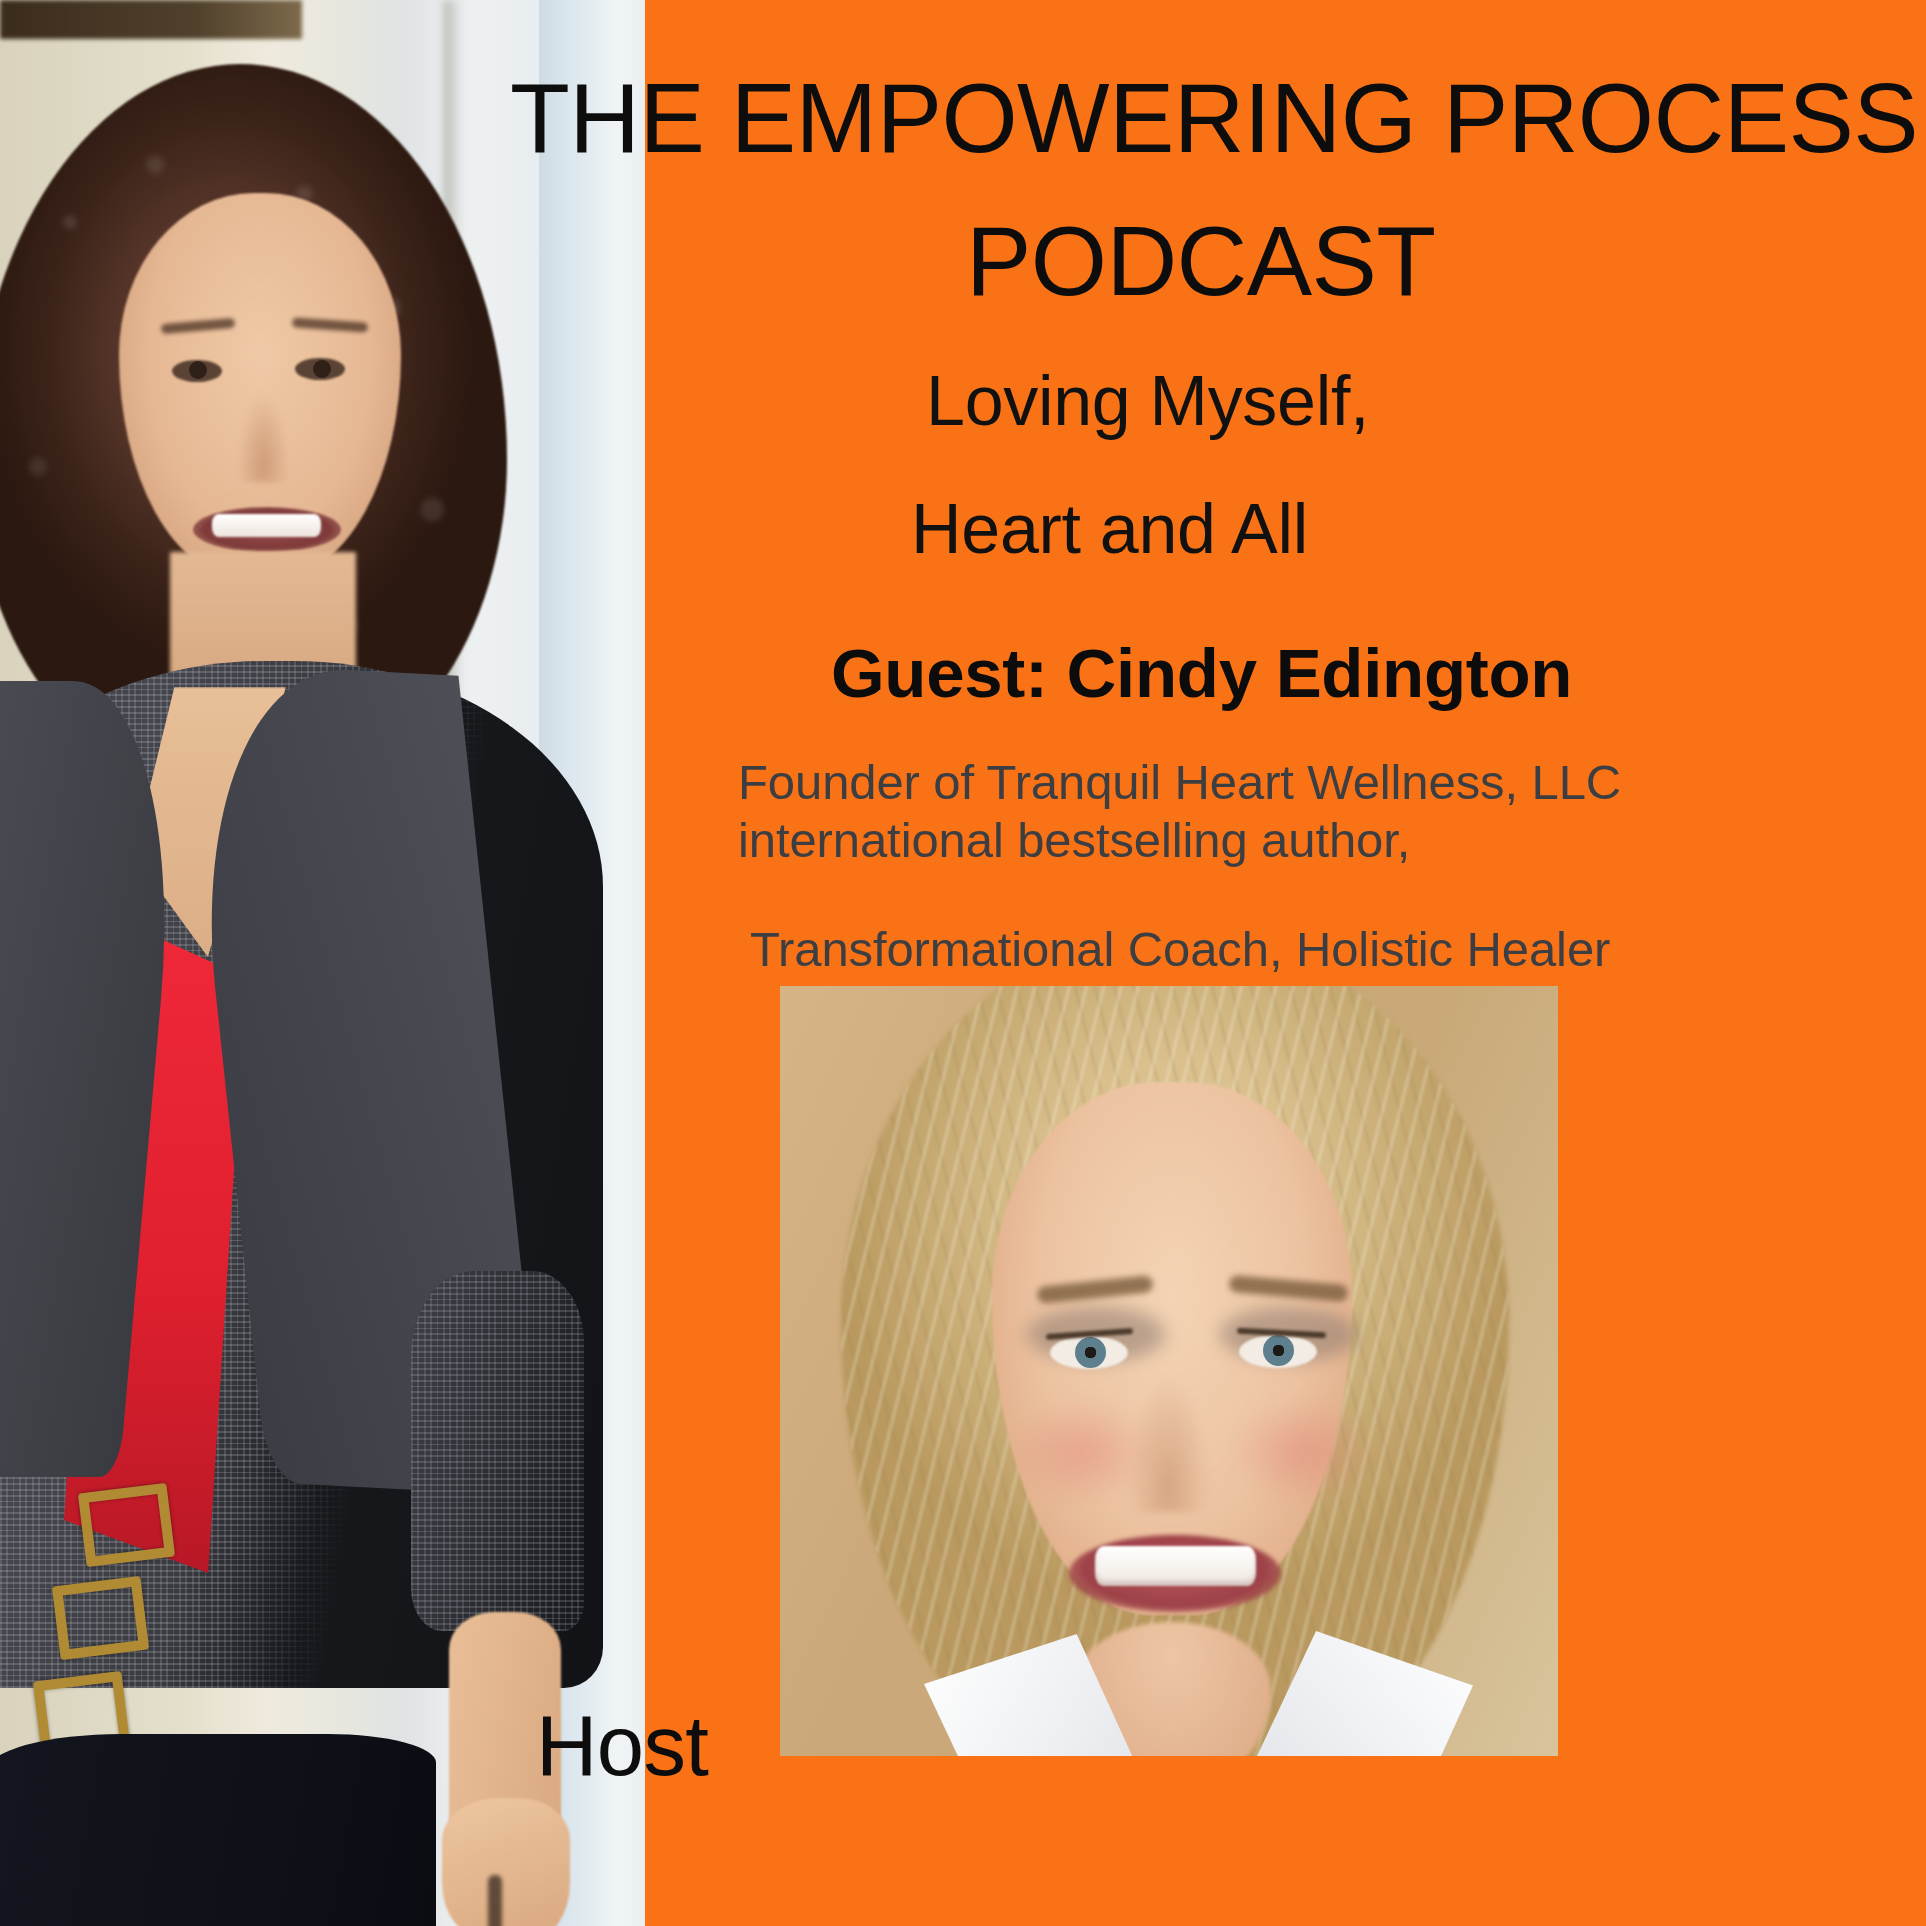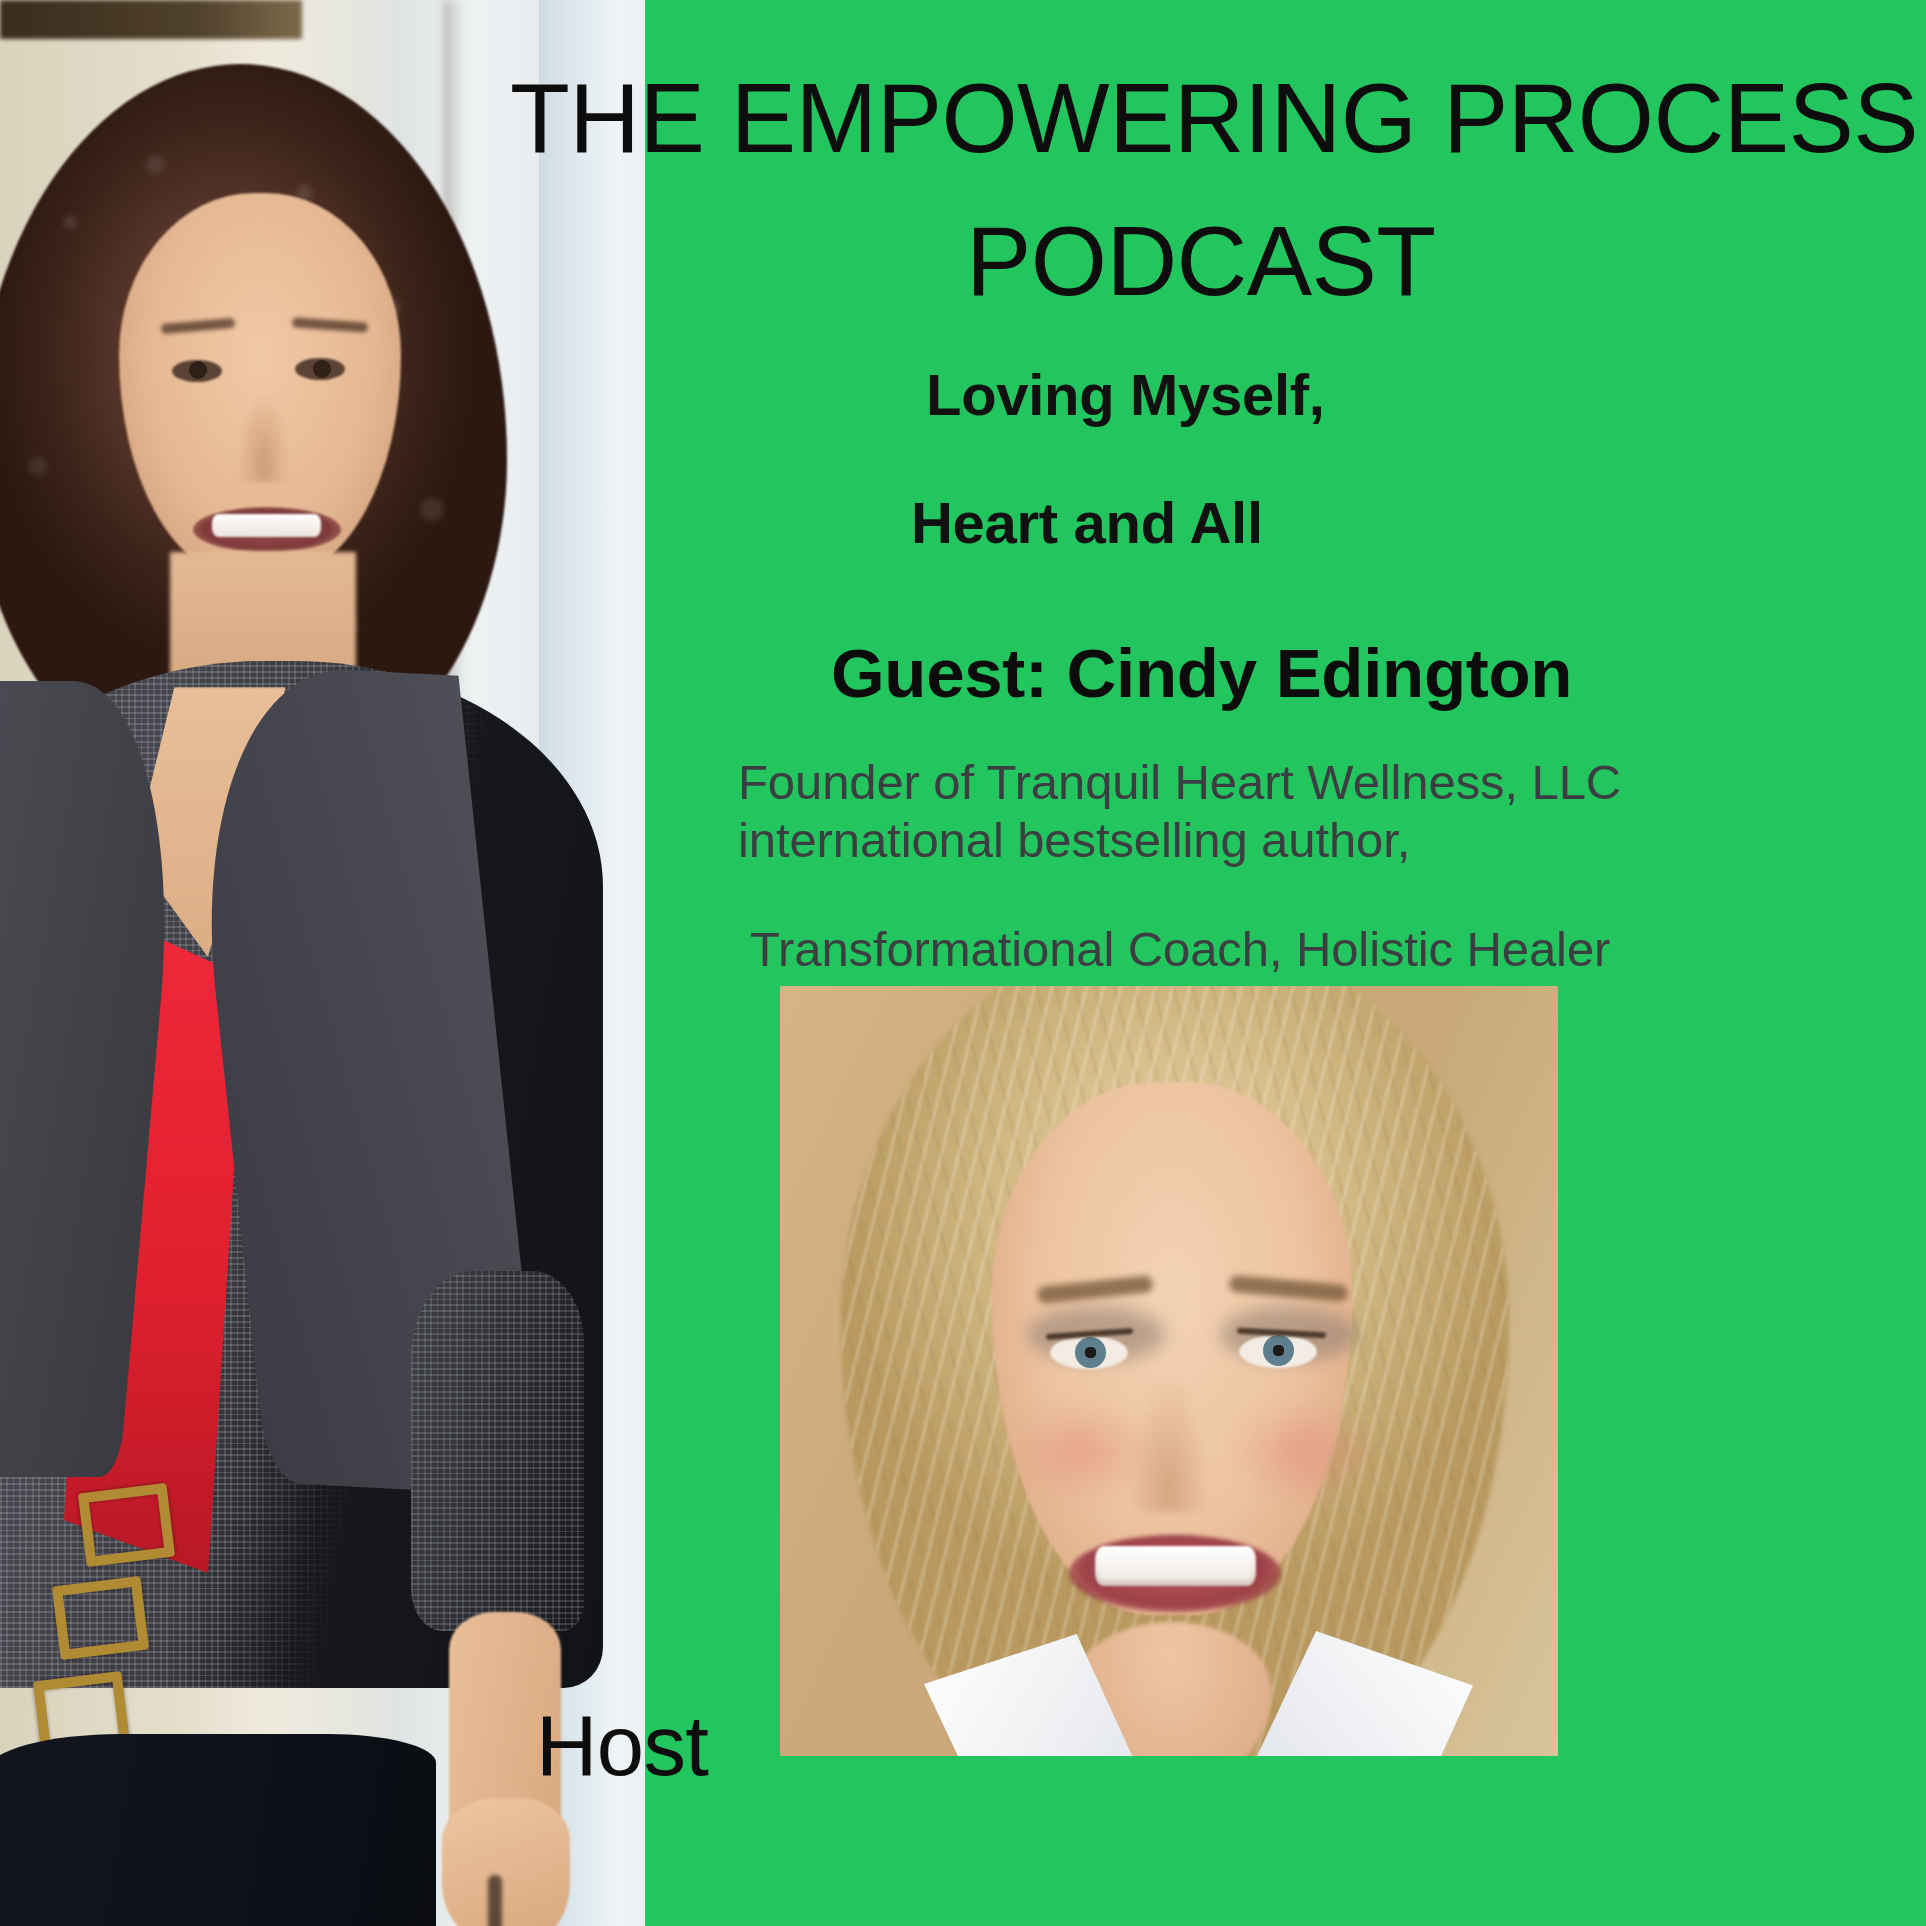--- a/index.html
+++ b/index.html
@@ -190,43 +190,43 @@
     filter:blur(1px);
   }
   .hp-fingergap{
     position:absolute;left:488px;top:1875px;width:14px;height:58px;
     background:#2a1d16;border-radius:6.4px;filter:blur(1.9px);opacity:.7;
   }
 
   
   .panel{
     position:absolute;left:645px;top:0;width:1281px;height:1926px;
-    background:#22c55e;
+    background:#f97316;
   }
 
   .title-line{
     position:absolute;
     color:#0d0d0d;
     font-weight:400;
     white-space:nowrap;
     letter-spacing:-0.6px;
   }
   #title1{
     left:-135px;top:69px;
     font-size:98px;line-height:1;
   }
   #title2{
     left:321px;top:212px;
     font-size:98px;line-height:1;
   }
 
   .sub-line{
     position:absolute;color:#111;
-    font-weight:700;white-space:nowrap;
-    font-size:58px;line-height:1;letter-spacing:-0.3px;
+    font-weight:400;white-space:nowrap;
+    font-size:70px;line-height:1;letter-spacing:-0.3px;
   }
   #sub1{left:281px;top:366px;}
   #sub2{left:266px;top:494px;}
 
   #guest{
     position:absolute;left:186px;top:639px;
     font-size:69px;font-weight:700;color:#0c0c0c;
     white-space:nowrap;letter-spacing:-0.3px;line-height:1;
   }
 

